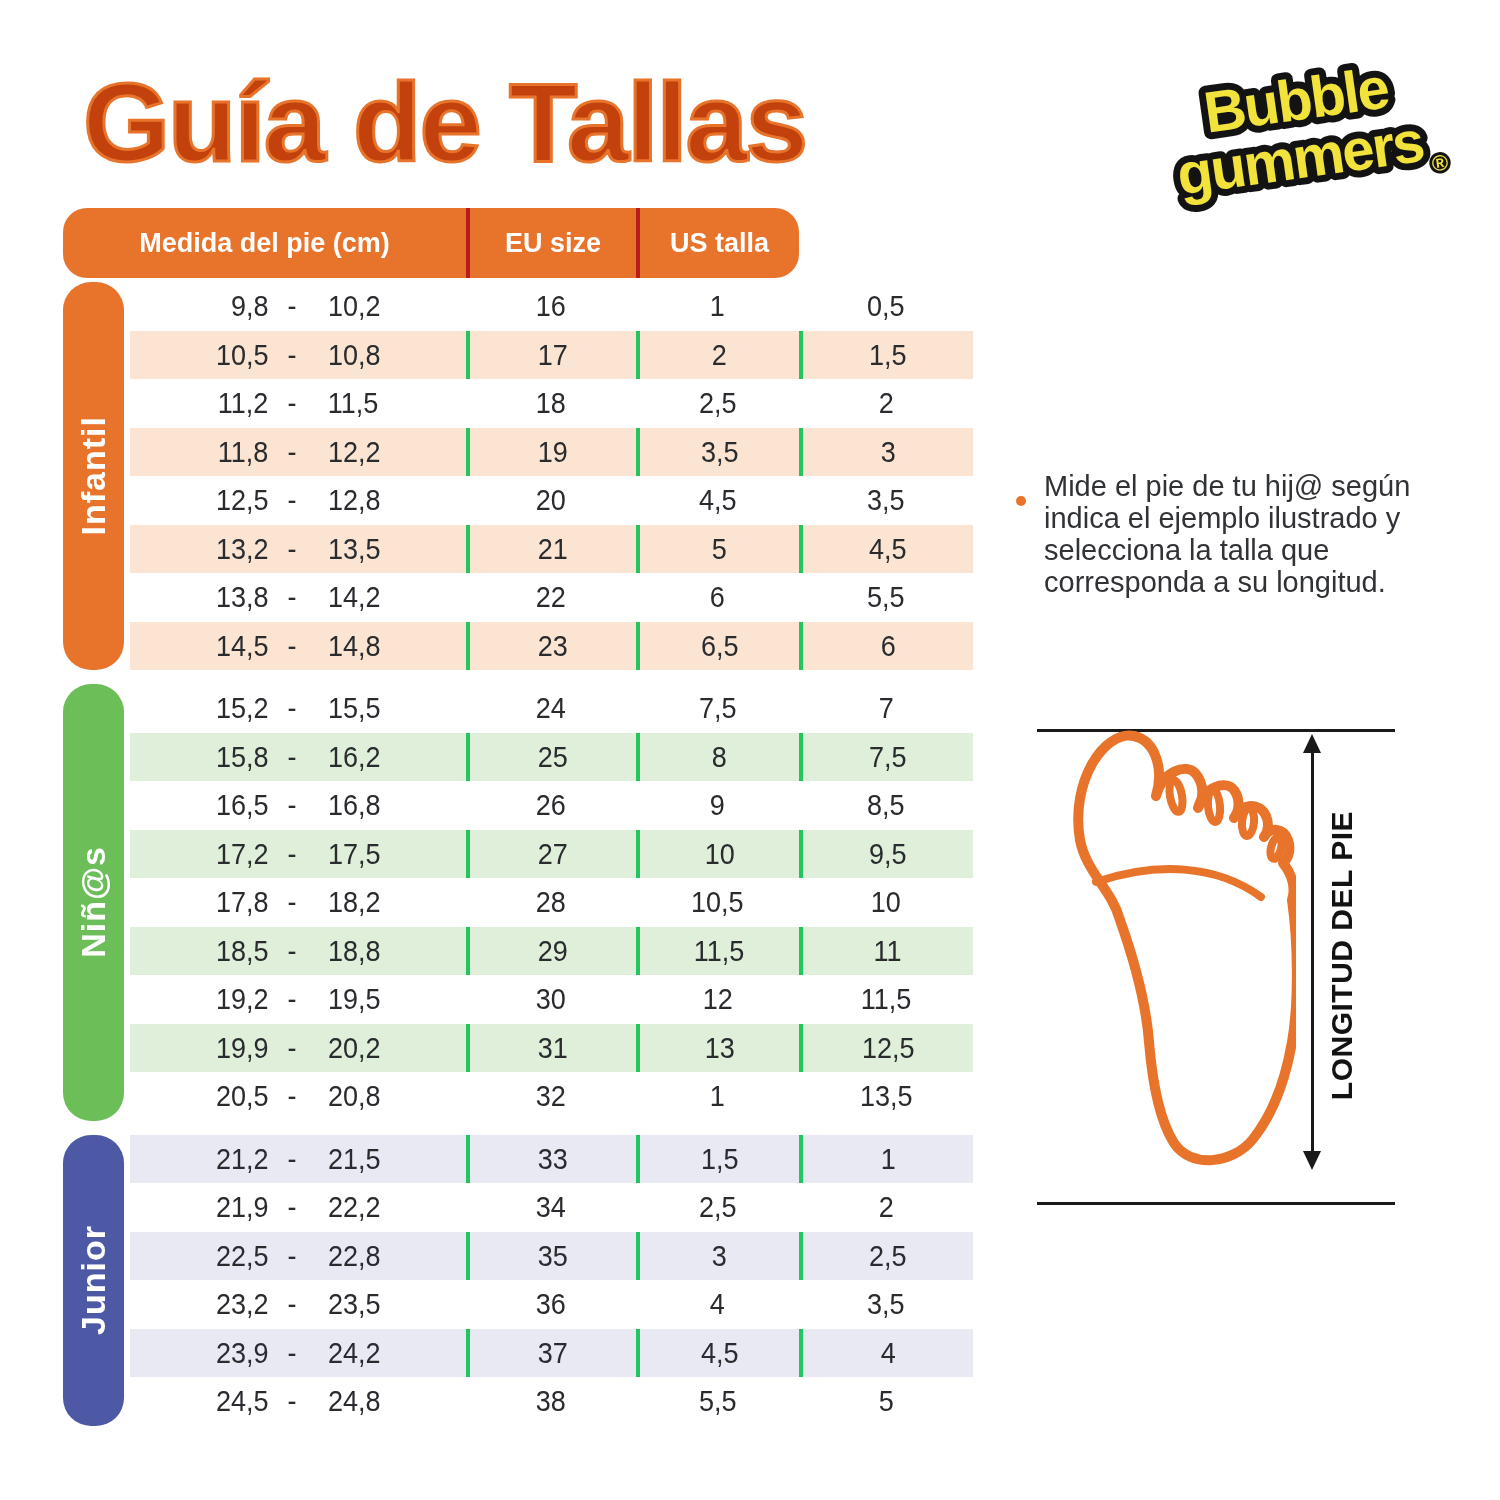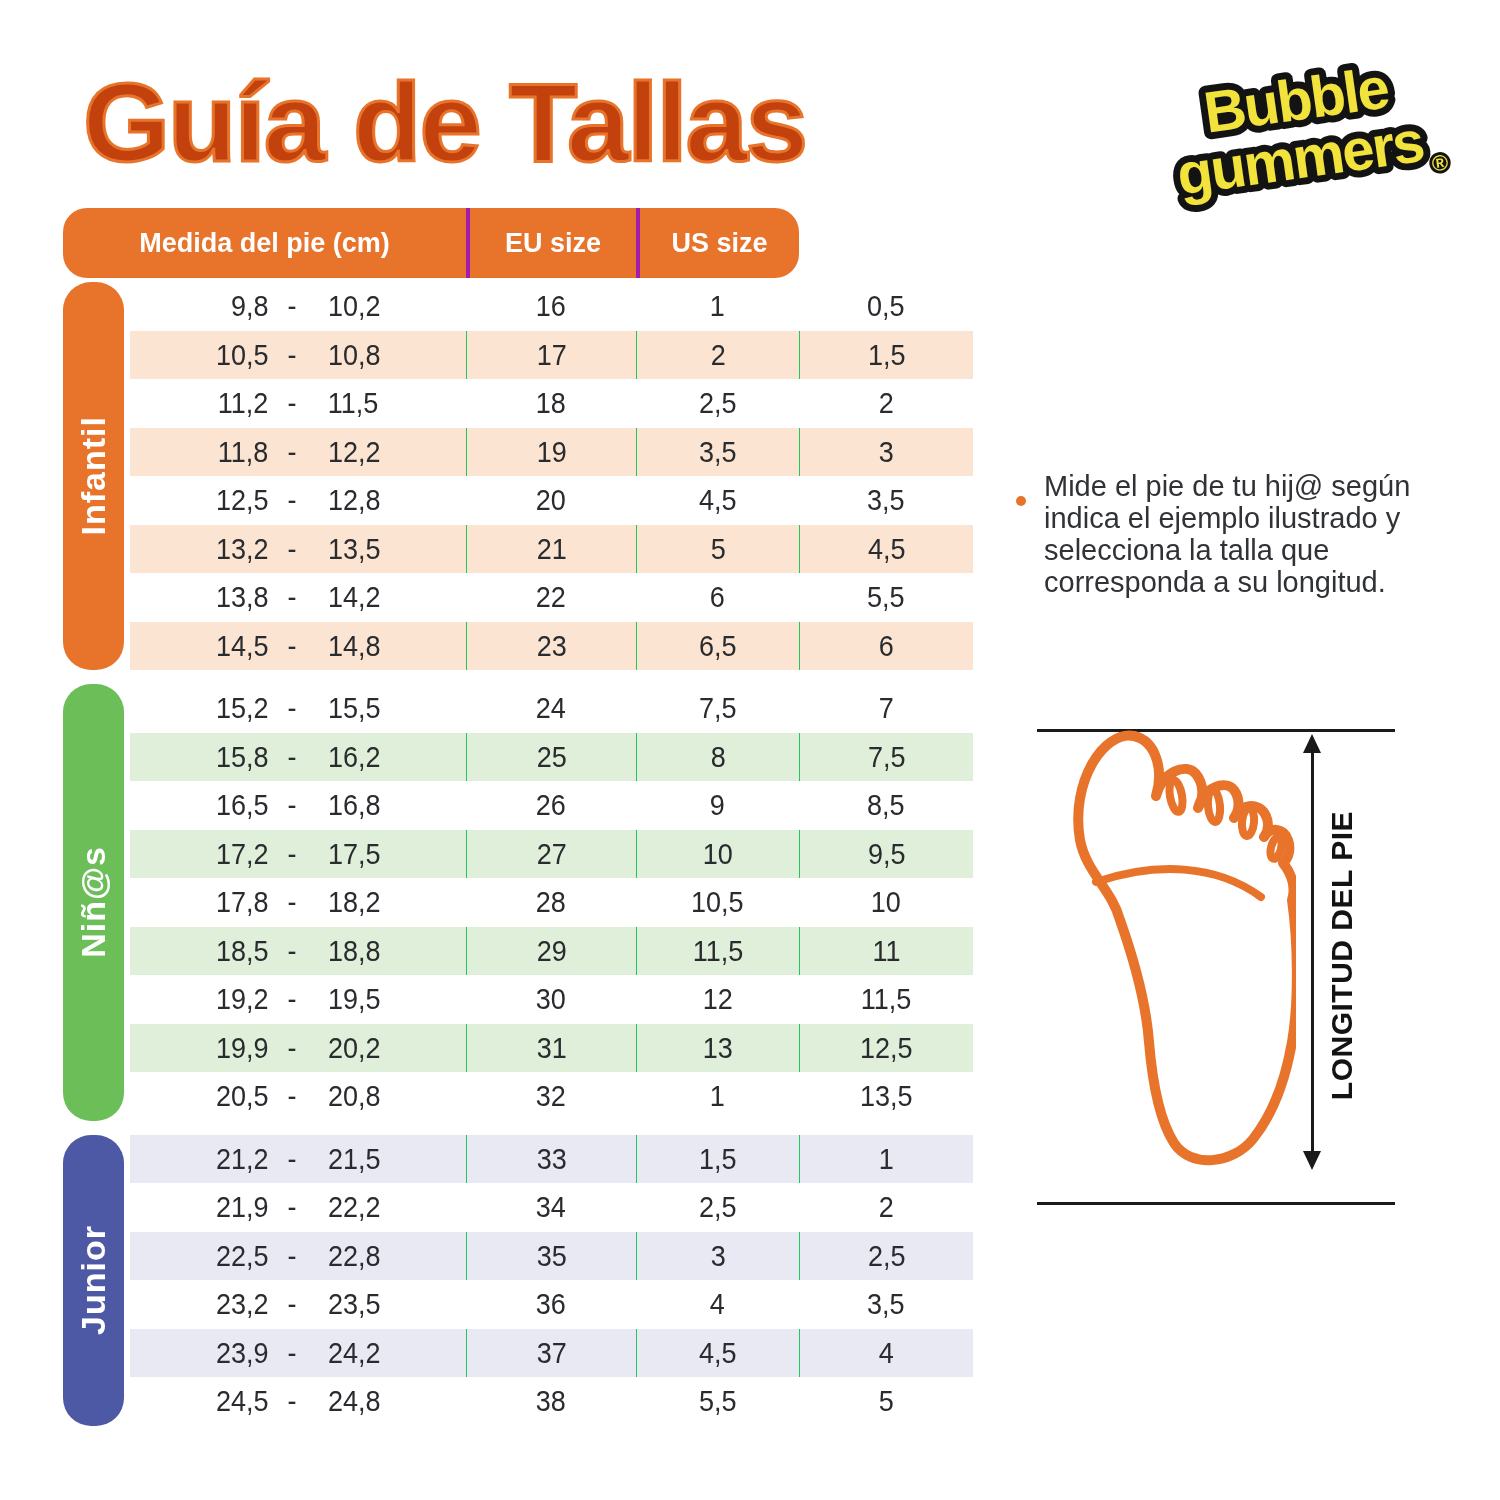--- a/index.html
+++ b/index.html
@@ -21,21 +21,21 @@
   
   .thead {
     position:absolute; left:63px; top:208px; width:834px; height:70px;
     display:grid; grid-template-columns:403px 170px 163px 174px;text-align:right;
   }
   .hcell {
     background:#E8742C; color:#ffffff; font-weight:bold; font-size:27px;
     display:flex; align-items:center; justify-content:center;
     box-sizing:border-box;
   }
-  .hcell + .hcell { border-left:4px solid #a21caf; }
+  .hcell + .hcell { border-left:4px solid #b91c1c; }
   .hcell:first-child { border-radius:24px 0 0 24px; }
   .hcell:last-child  { border-radius:0 24px 24px 0; }
 
   
   .tbody { position:absolute; left:63px; top:282px; width:910px; }
   .section { position:relative; padding-left:67px; }
   .section + .section { margin-top:14px; }
   .pill {
     position:absolute; left:0; top:0; bottom:0; width:61px;
     border-radius:28px; display:flex; align-items:center; justify-content:center;
@@ -43,21 +43,21 @@
   .pill span {
     writing-mode:vertical-rl; transform:rotate(180deg);
     color:#ffffff; font-weight:bold; font-size:34px; letter-spacing:1px;
   }
   .row { height:48.5px; display:grid; grid-template-columns:336px 170px 163px 174px; }
   .cell {
     display:flex; align-items:center; justify-content:center;
     font-size:30px; color:#292B2F; box-sizing:border-box;
   }
   .row.tint .cell { background:var(--tint); }
-  .row.tint .cell + .cell { border-left:1px solid #22c55e; }
+  .row.tint .cell + .cell { border-left:4px solid #22c55e; }
   .num { display:inline-block; transform:scaleX(0.9); }
   .range .min { min-width:84px; display:flex; justify-content:flex-end; }
   .range .dash { margin:0 16px; }
   .range .max { min-width:84px; display:flex; justify-content:flex-start;margin-left:12px; }
 
   
   .instruction { position:absolute; left:1016px; top:470px; width:410px; display:flex; }
   .bullet { flex:none; width:10px; height:10px; border-radius:50%; background:#E8742C; margin-top:26px; }
   .instruction p { margin:0 0 0 18px; width:374px; font-size:29px; line-height:32px; color:#303236; }
 
@@ -99,21 +99,21 @@
         <text x="162" y="82" font-size="58" letter-spacing="-2" fill="#F1E33C" stroke="#131313" stroke-width="14" paint-order="stroke" stroke-linejoin="round">Bubble</text>
         <text x="158" y="140" font-size="58" letter-spacing="-2" fill="#F1E33C" stroke="#131313" stroke-width="14" paint-order="stroke" stroke-linejoin="round">gummers</text>
         <text x="296" y="152" font-size="22" fill="#F1E33C" stroke="#131313" stroke-width="6" paint-order="stroke" stroke-linejoin="round">®</text>
       </g>
     </svg>
   </div>
 
   <div class="thead">
     <div class="hcell">Medida del pie (cm)</div>
     <div class="hcell">EU size</div>
-    <div class="hcell">US size</div>
+    <div class="hcell">US talla</div>
   </div>
 
   <div class="tbody">
       <div class="section">
     <div class="pill" style="background: rgb(232, 116, 44);">
       <span>Infantil</span>
     </div>
     <div>
           <div class="row">
     <div class="cell range">

